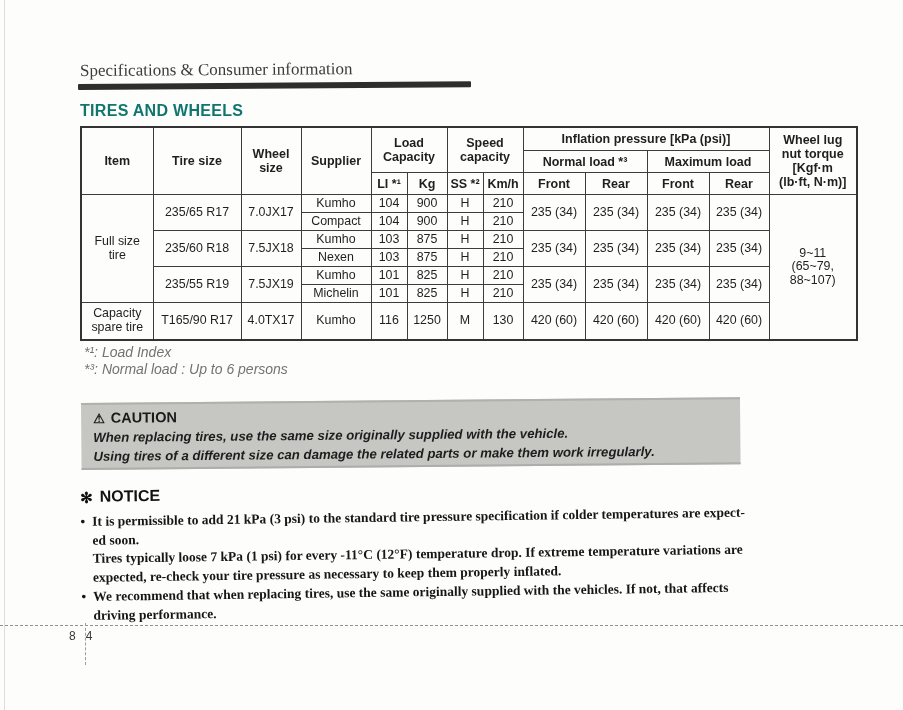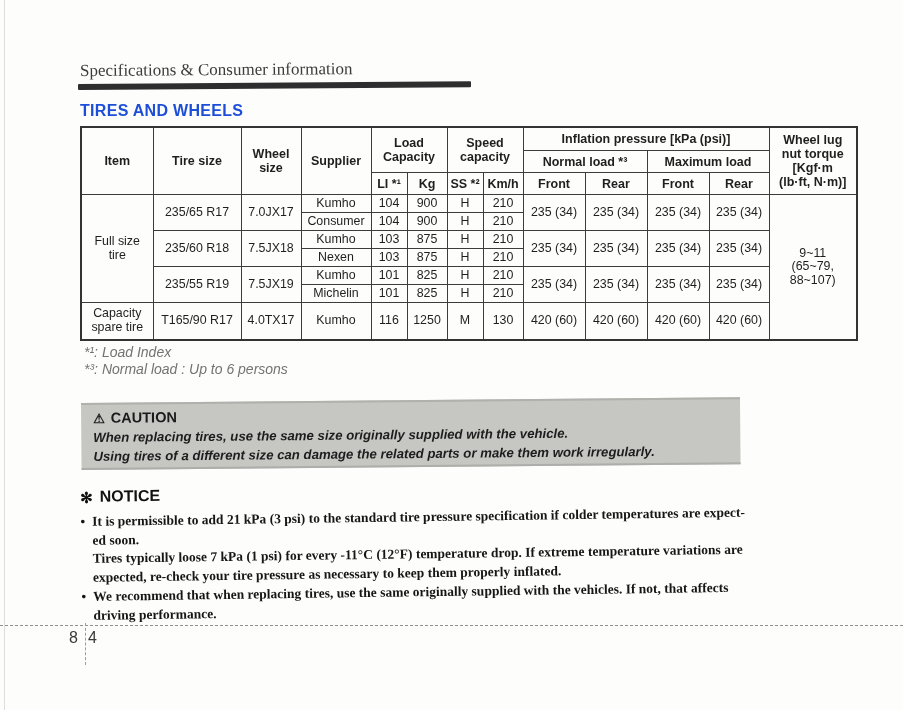--- a/index.html
+++ b/index.html
@@ -6,21 +6,21 @@
   body{width:903px;height:710px;background:#fdfdfc;overflow:hidden;
        font-family:"Liberation Sans",sans-serif;color:#2b2b2b;}
   .page{position:relative;width:903px;height:608px;background:#fdfdfc;}
   .scan-edge{position:absolute;left:4px;top:0;width:1px;height:710px;background:#ddddda;}
 
   .running-head{position:absolute;left:80px;top:61px;font-family:"Liberation Serif",serif;
        font-size:17px;color:#3c3c3c;transform:rotate(-0.4deg);transform-origin:left bottom;}
   .head-rule{position:absolute;left:78px;top:84px;width:393px;height:6px;background:#2e2e2e;
        transform:rotate(-0.4deg);transform-origin:left top;border-radius:1px;}
   .section-title{position:absolute;left:80px;top:102px;font-size:16px;font-weight:bold;
-       letter-spacing:0.3px;color:#1d4ed8;}
+       letter-spacing:0.3px;color:#0f766e;}
 
   table.spec{position:absolute;left:80px;top:126px;border-collapse:collapse;table-layout:fixed;
        font-size:12.4px;color:#1f1f1f;border:2px solid #333;}
   .spec th,.spec td{border:1px solid #3c3c3c;text-align:center;vertical-align:middle;
        padding:0 2px;overflow:hidden;}
   .spec thead th{font-weight:bold;font-size:12.5px;line-height:1.12;}
   .spec thead tr:nth-child(1) th{height:22px;}
   .spec thead tr:nth-child(2) th{height:21px;margin-left:14px;}
   .spec thead tr:nth-child(3) th{height:21px;}
   .spec tbody td{height:17px;line-height:1.1;}
@@ -42,21 +42,21 @@
        transform-origin:left top;}
   .notice-title{display:flex;align-items:center;gap:7px;font-weight:bold;font-size:16px;color:#111;}
   .notice-title .asterisk-icon{font-size:15px;line-height:1;}
   .notice-items{margin-top:7px;font-family:"Liberation Serif",serif;font-weight:bold;
        font-size:13.5px;line-height:18.5px;color:#161616;}
   .notice-item{display:flex;gap:7px;margin-bottom:1px;}
   .notice-item .bullet{flex:0 0 auto;line-height:18.5px;}
   .notice-item .paras{flex:1;}
 
   .footer-rule{position:absolute;left:0;top:625px;width:903px;border-top:1px dashed #8f8f8c;}
-  .page-num{position:absolute;left:69px;top:629px;font-size:16px;color:#3a3a3a;}
+  .page-num{position:absolute;left:69px;top:629px;font-size:12px;color:#3a3a3a;}
   .page-num .sep{display:inline-block;width:10px;}
   .page-vline{position:absolute;left:85px;top:623px;height:42px;border-left:1px dashed #9a9a97;}
 </style>
 </head>
 <body>
 
 <div class="page">
   <div class="scan-edge"></div>
 
   <div class="running-head">Specifications &amp; Consumer information</div>
@@ -125,21 +125,21 @@
         <td>210</td>
         <td rowspan="2">235 (34)</td>
         <td rowspan="2">235 (34)</td>
         <td rowspan="2">235 (34)</td>
         <td rowspan="2">235 (34)</td>
         <td rowspan="7" class="pre">9~11
 (65~79,
 88~107)</td>
       </tr>
       <tr>
-        <td>Consumer</td>
+        <td>Compact</td>
         <td>104</td>
         <td>900</td>
         <td>H</td>
         <td>210</td>
       </tr>
       <tr>
         <td rowspan="2">235/60 R18</td>
         <td rowspan="2">7.5JX18</td>
         <td>Kumho</td>
         <td>103</td>

